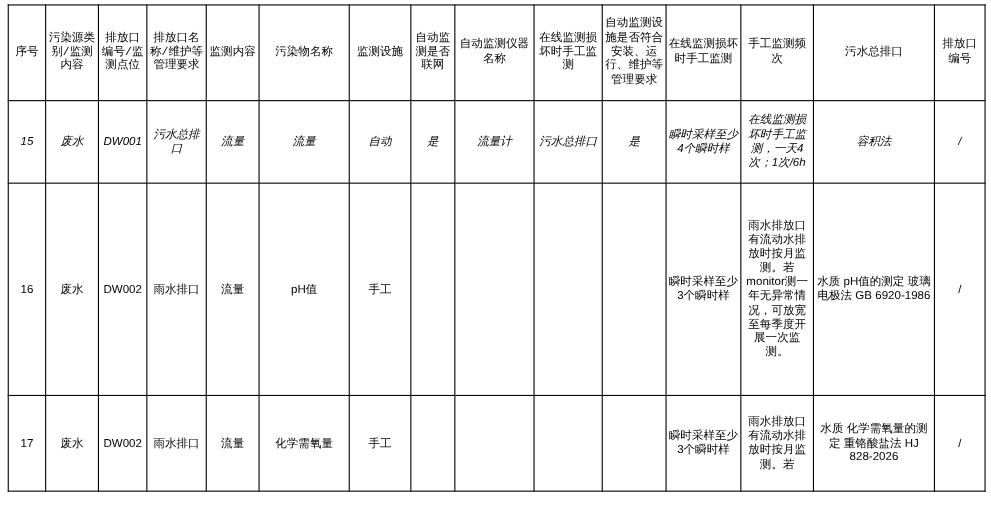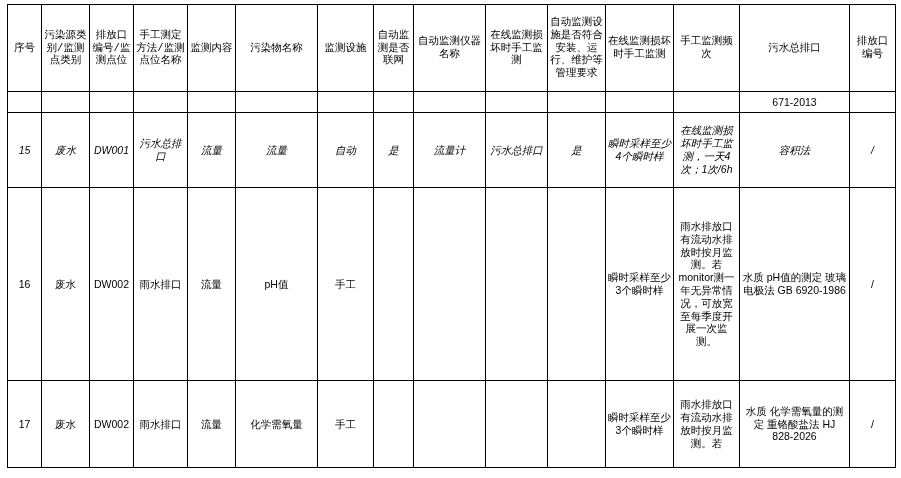--- a/index.html
+++ b/index.html
@@ -74,54 +74,37 @@
       <col style="width:62px">
       <col style="width:58px">
       <col style="width:68px">
       <col style="width:66px">
       <col style="width:110px">
       <col style="width:46px">
     </colgroup>
     <thead>
       <tr>
         <td class="hdr">序号</td>
-        <td class="hdr">污染源类别/监测点类别</td>
+        <td class="hdr">污染源类别/监测内容</td>
         <td class="hdr">排放口编号/监测点位</td>
-        <td class="hdr">手工测定方法/监测点位名称</td>
+        <td class="hdr">排放口名称/维护等管理要求</td>
         <td class="hdr">监测内容</td>
         <td class="hdr">污染物名称</td>
         <td class="hdr">监测设施</td>
         <td class="hdr">自动监测是否联网</td>
         <td class="hdr">自动监测仪器名称</td>
         <td class="hdr">在线监测损坏时手工监测</td>
         <td class="hdr">自动监测设施是否符合安装、运行、维护等管理要求</td>
         <td class="hdr">在线监测损坏时手工监测</td>
         <td class="hdr">手工监测频次</td>
         <td class="hdr">污水总排口</td>
         <td class="hdr">排放口编号</td>
       </tr>
     </thead>
     <tbody>
-      <tr class="spacer-row">
-        <td></td>
-        <td></td>
-        <td></td>
-        <td></td>
-        <td></td>
-        <td></td>
-        <td></td>
-        <td></td>
-        <td></td>
-        <td></td>
-        <td></td>
-        <td></td>
-        <td></td>
-        <td>671-2013</td>
-        <td></td>
-      </tr>
 
       <tr class="r15">
         <td>15</td>
         <td>废水</td>
         <td>DW001</td>
         <td>污水总排口</td>
         <td>流量</td>
         <td>流量</td>
         <td>自动</td>
         <td>是</td>

